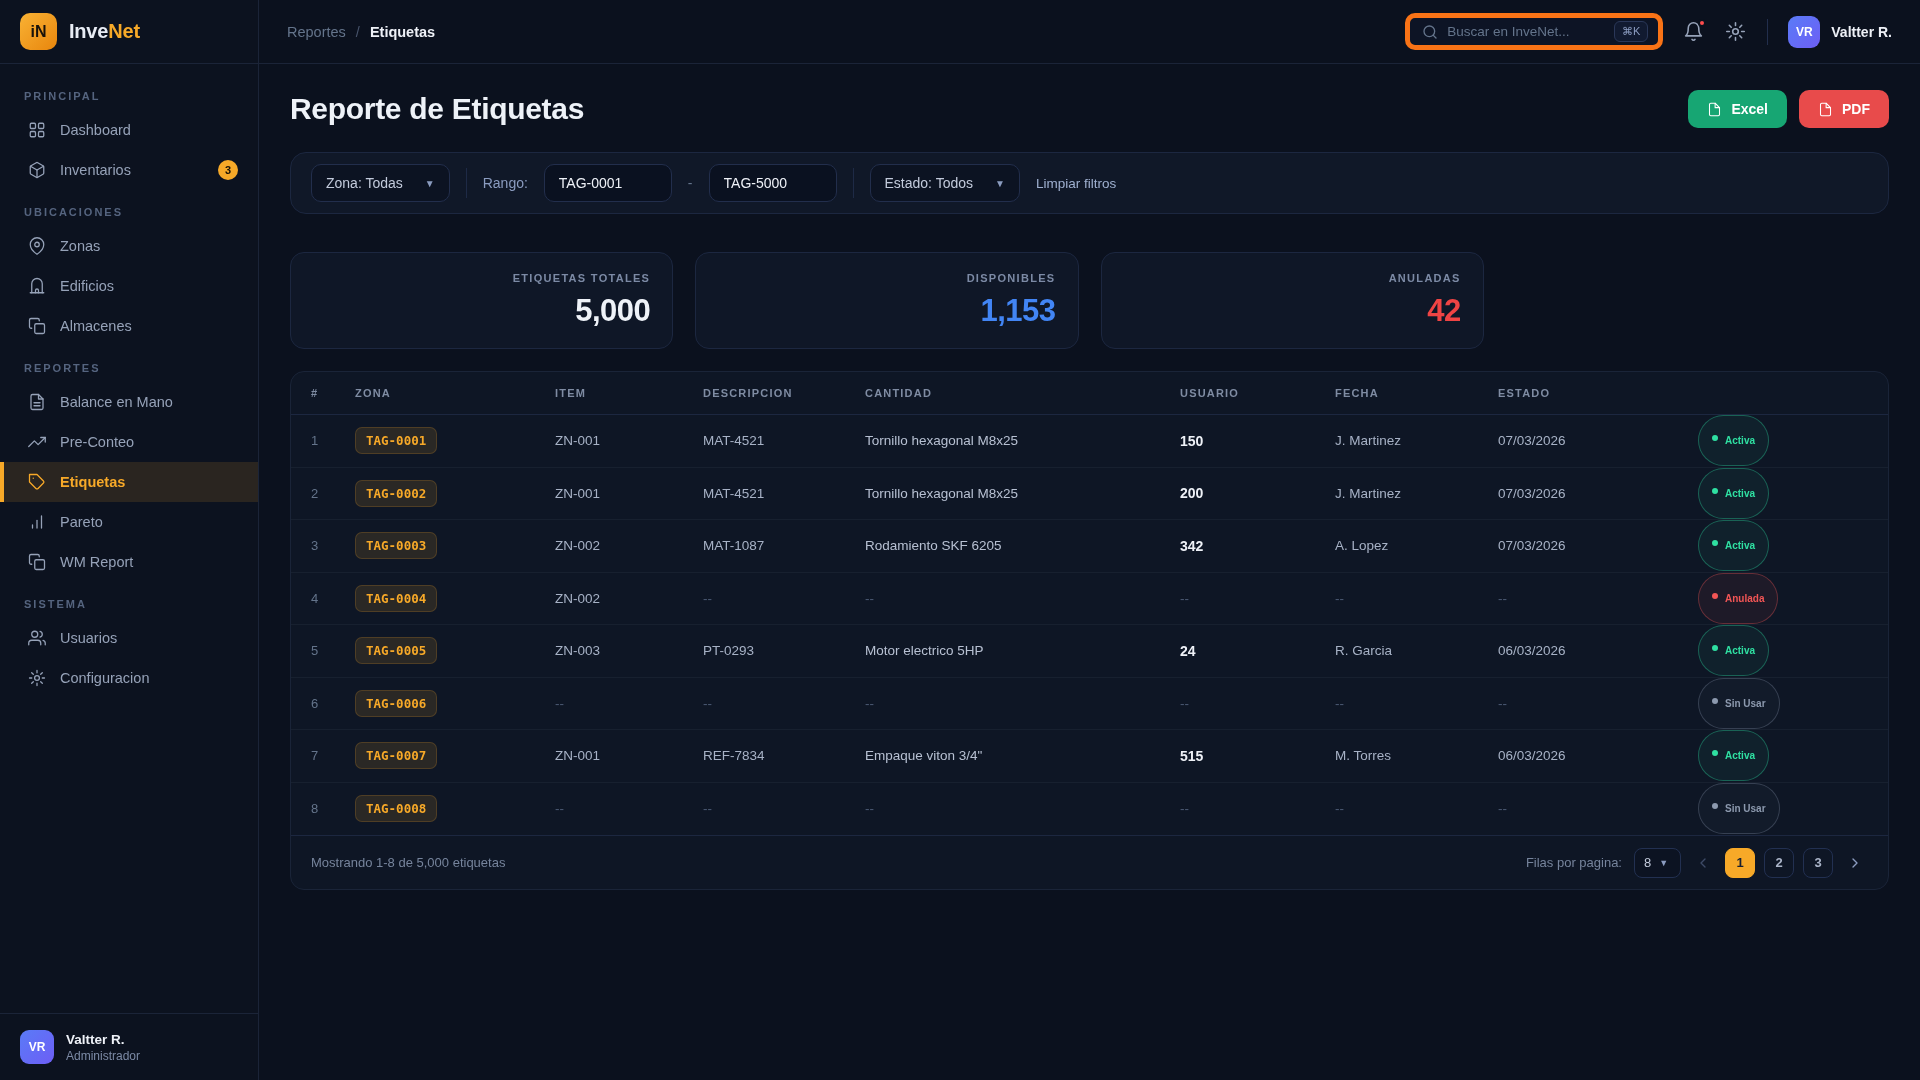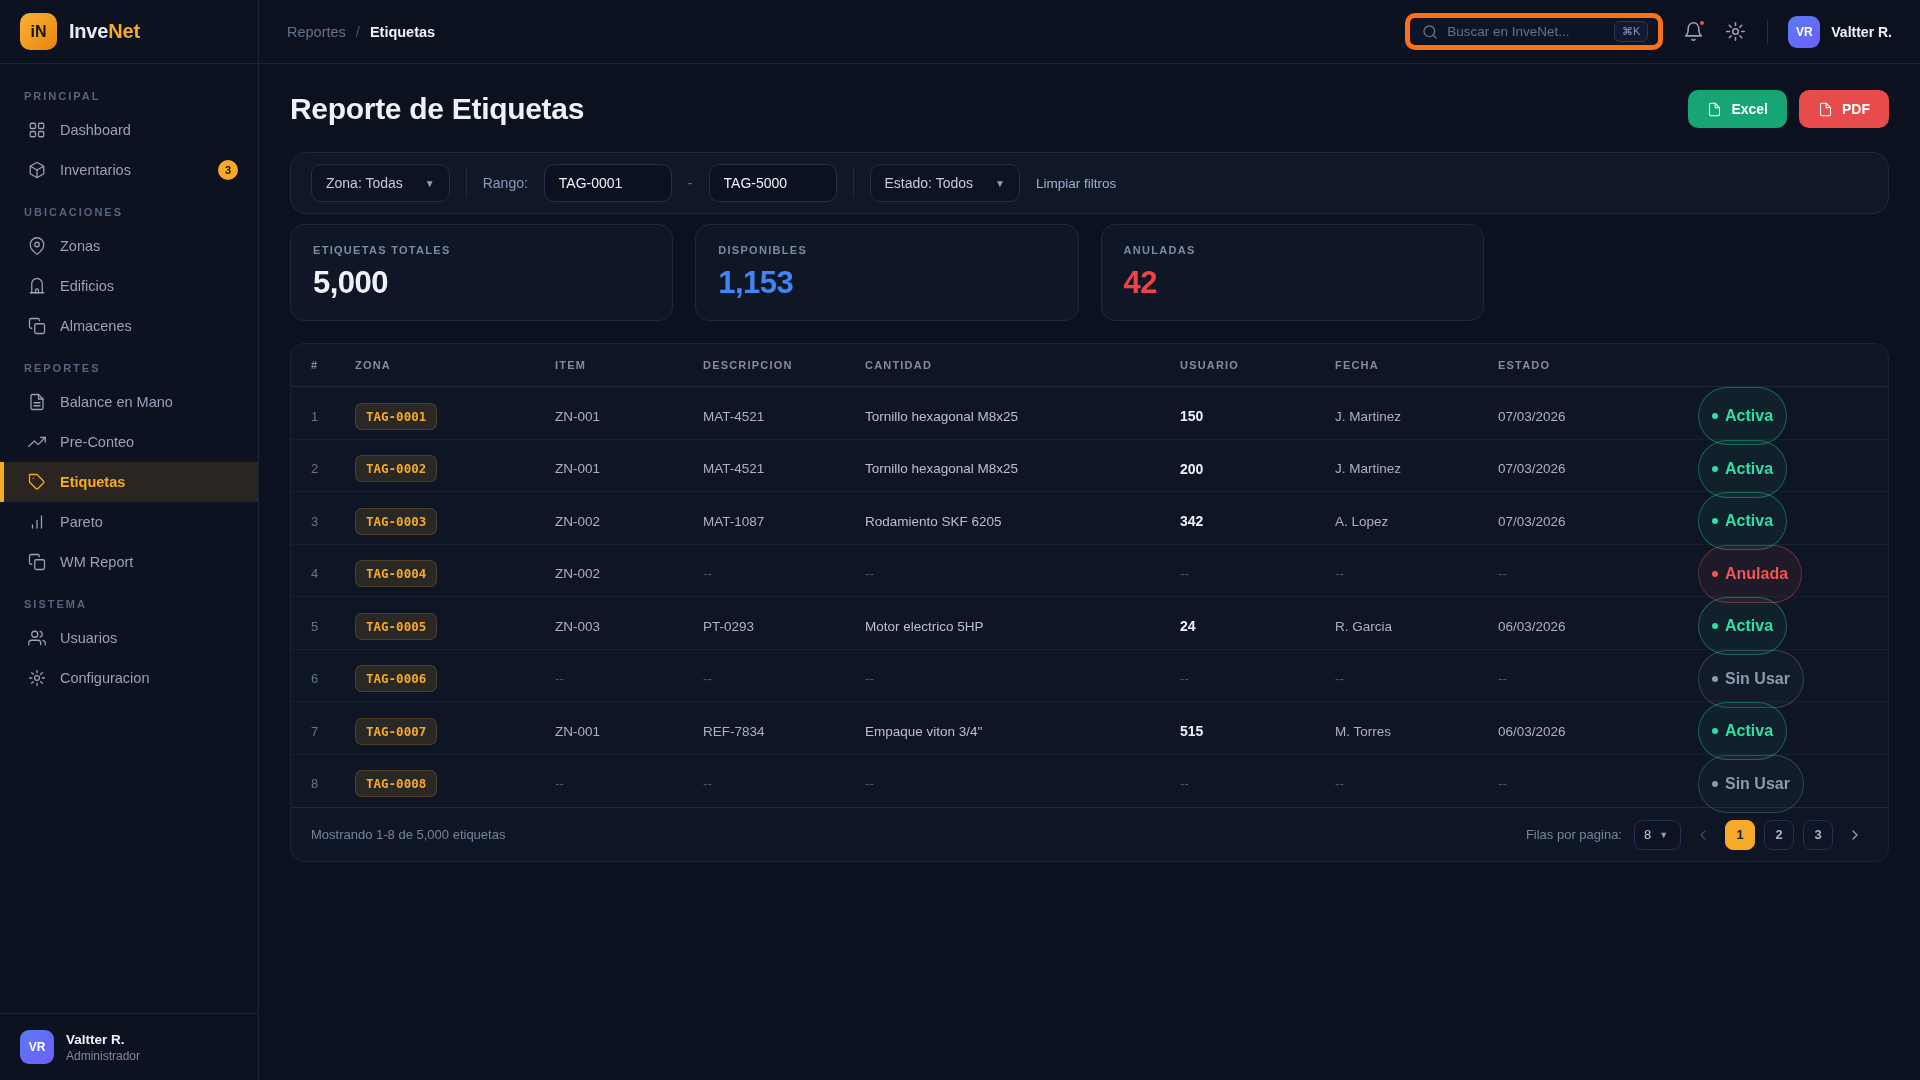--- a/index.html
+++ b/index.html
@@ -124,21 +124,21 @@
   .f-label { color:#8b9cc0; font-size:14px; }
   .range-input {
     width:128px; height:38px; background:#0a1120; border:1px solid #222e4c;
     border-radius:10px; color:#eef1f7; font-size:14px; padding:0 14px; outline:none;
     font-family:"Liberation Sans",sans-serif;
   }
   .range-sep { color:#64748b; font-size:14px; }
   .clear-link { color:#9fb0d0; font-size:13.5px; font-weight:400; cursor:pointer; }
 
   
-  .stats { margin-top:10px; display:grid; grid-template-columns:repeat(4,1fr); gap:22px; }
+  .stats { margin-top:38px; display:grid; grid-template-columns:repeat(4,1fr); gap:22px;text-align:right; }
   .stat-card {
     background:#0f1727; border:1px solid #1c2740; border-radius:14px;
     padding:19px 22px; height:97px;
   }
   .stat-label { font-size:11px; font-weight:700; letter-spacing:1.3px; color:#7c8aa5; }
   .stat-value { margin-top:9px; font-size:31px; font-weight:700; letter-spacing:-0.5px; }
 
   
   .table-card {
     margin-top:22px; background:#0e1625; border:1px solid #1a2438;
@@ -161,22 +161,22 @@
     display:inline-block; font-family:"DejaVu Sans Mono",monospace;
     font-size:12.5px; font-weight:700; color:#f7a928;
     background:rgba(247,169,40,0.12); border:1px solid rgba(247,169,40,0.18);
     border-radius:7px; padding:5px 10px;
   }
   .cell-dim { color:#a7b2c6; font-size:13.5px; }
   .cell-desc { color:#b7c0d2; font-size:13.5px; }
   .cell-qty { color:#eef1f7; font-size:14px; font-weight:700; }
   .cell-empty { color:#4b5a74; font-size:13.5px; font-weight:400; }
   .pill {
-    display:inline-flex; align-items:center; gap:7px;
-    border-radius:999px; padding:19px 13px; font-size:16px; font-weight:700;
+    display:inline-flex; gap:7px;
+    border-radius:999px; padding:19px 13px; font-size:10px; font-weight:700;
   }
   .pill .dot { width:6px; height:6px; border-radius:50%; }
   .pill.activa { color:#2fe0a2; border:1px solid rgba(47,224,162,0.35); background:rgba(47,224,162,0.06); }
   .pill.activa .dot { background:#2fe0a2; }
   .pill.anulada { color:#f25555; border:1px solid rgba(242,85,85,0.35); background:rgba(242,85,85,0.07); }
   .pill.anulada .dot { background:#f25555; }
   .pill.sin-usar { color:#8c99ae; border:1px solid rgba(140,153,174,0.3); background:rgba(140,153,174,0.04); }
   .pill.sin-usar .dot { background:#8c99ae; }
 
   

